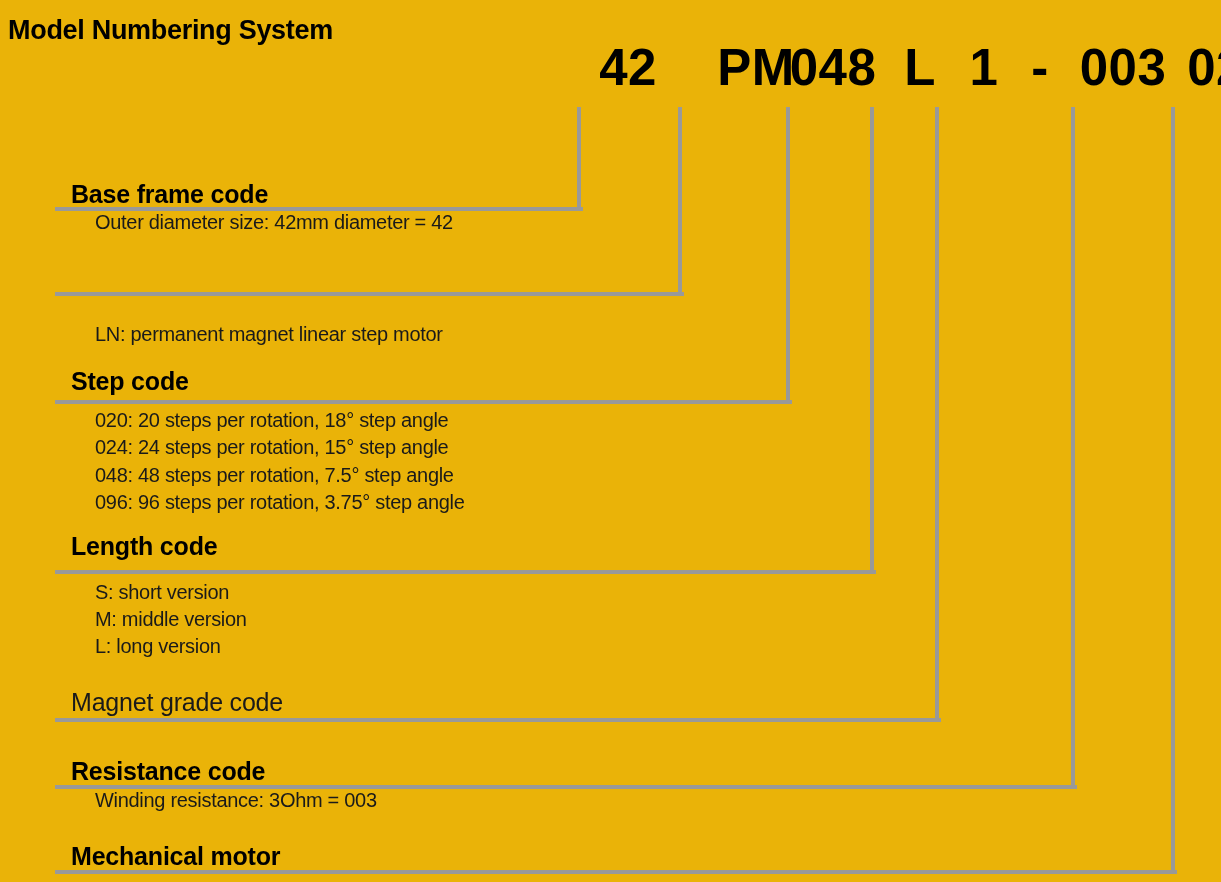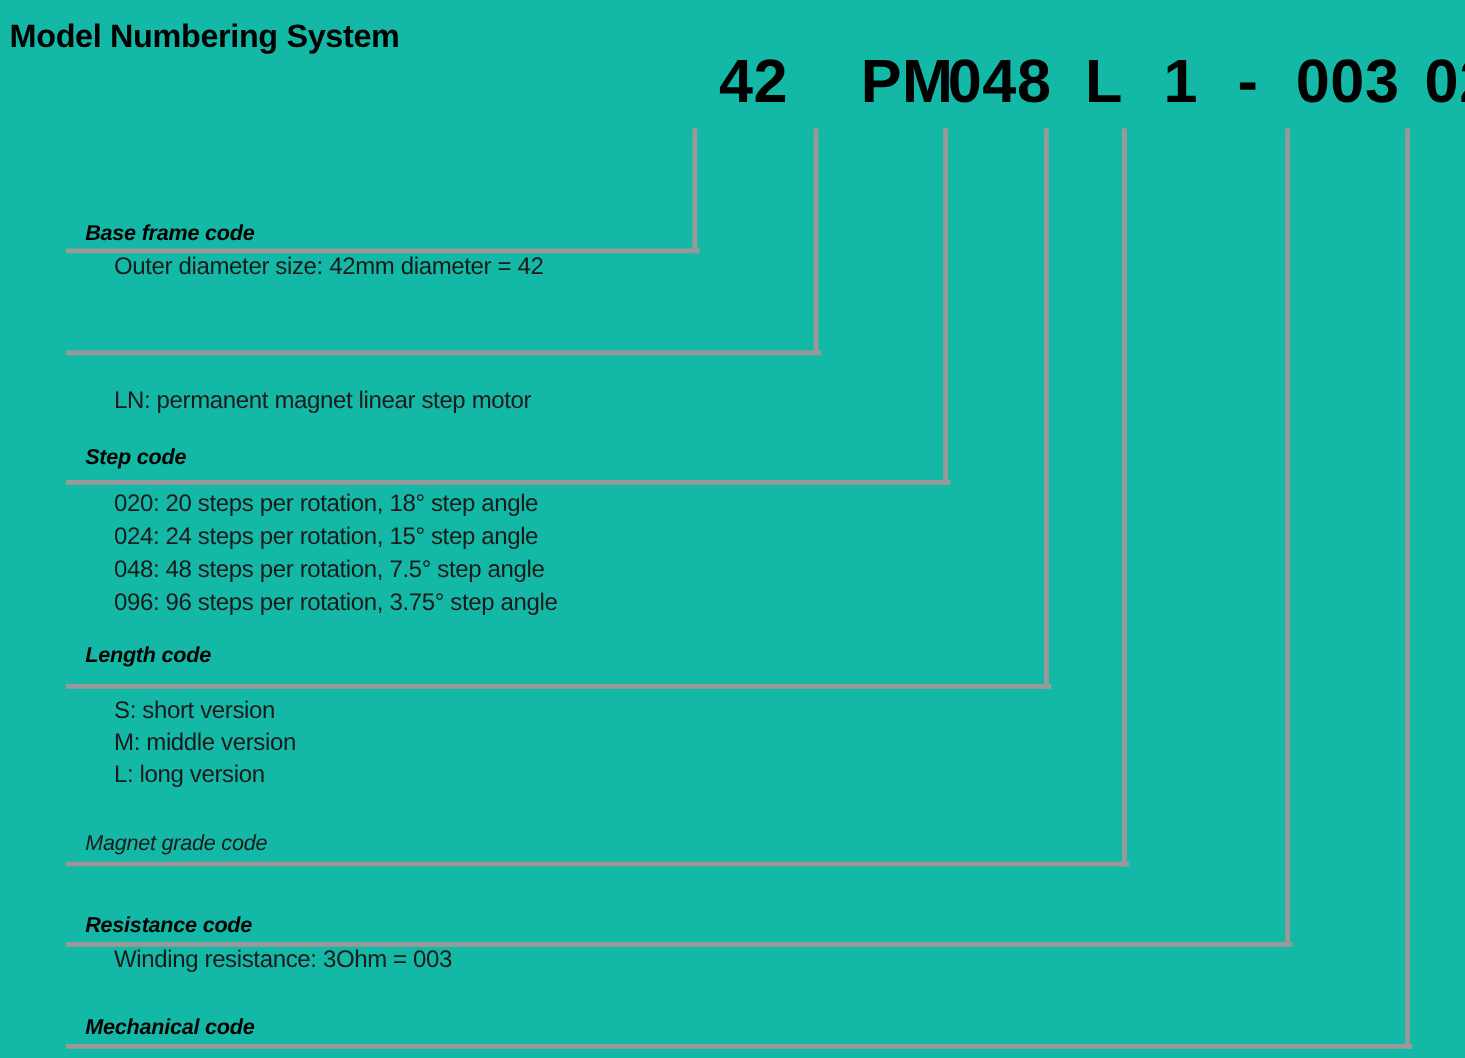--- a/index.html
+++ b/index.html
@@ -1,39 +1,39 @@
 <!DOCTYPE html>
 <html><head>
 <meta charset="utf-8">
 <style>
   html,body{margin:0;padding:0;background:#ffffff;}
   .page{
     position:relative;
     width:1221px;height:882px;
-    background:#14b8a6;
+    background:#eab308;
     overflow:hidden;
     font-family:"Liberation Sans","DejaVu Sans",sans-serif;
   }
   .title{
     position:absolute;left:8px;top:14px;
     font-size:27px;line-height:32px;font-weight:bold;color:#000000;
     letter-spacing:-0.3px;white-space:nowrap;
   }
   .model-seg{
     position:absolute;top:48px;
     transform:translateX(-50%);
     font-size:51px;line-height:40px;font-weight:bold;color:#000000;
     letter-spacing:0.5px;white-space:nowrap;margin-left:48px;
   }
   .vline{position:absolute;width:4px;background:#999999;}
   .rule{position:absolute;height:4px;background:#999999;}
   .heading{
     position:absolute;left:71px;
-    font-size:18px;line-height:28px;font-weight:bold;color:#000000;
-    letter-spacing:-0.2px;white-space:nowrap;font-style:italic;
+    font-size:25px;line-height:28px;font-weight:bold;color:#000000;
+    letter-spacing:-0.2px;white-space:nowrap;
   }
   .heading.regular{font-weight:normal;color:#1a1a1a;}
   .item{
     position:absolute;left:85px;
     font-size:20px;line-height:28px;color:#1a1a1a;
     letter-spacing:-0.3px;white-space:nowrap;margin-left:10px;
   }
 </style>
 </head>
 <body>
@@ -81,16 +81,16 @@
   <div class="item" style="top:605px">M: middle version</div>
   <div class="item" style="top:632px">L: long version</div>
 
   <div class="heading regular" style="top:688px">Magnet grade code</div>
   <div class="rule" style="left:55px;top:718px;width:886px"></div>
 
   <div class="heading" style="top:757px">Resistance code</div>
   <div class="rule" style="left:55px;top:785px;width:1022px"></div>
   <div class="item" style="top:786px">Winding resistance: 3Ohm = 003</div>
 
-  <div class="heading" style="top:842px">Mechanical code</div>
+  <div class="heading" style="top:842px">Mechanical motor</div>
   <div class="rule" style="left:55px;top:870px;width:1122px"></div>
 
 </div>
 
 </body></html>

